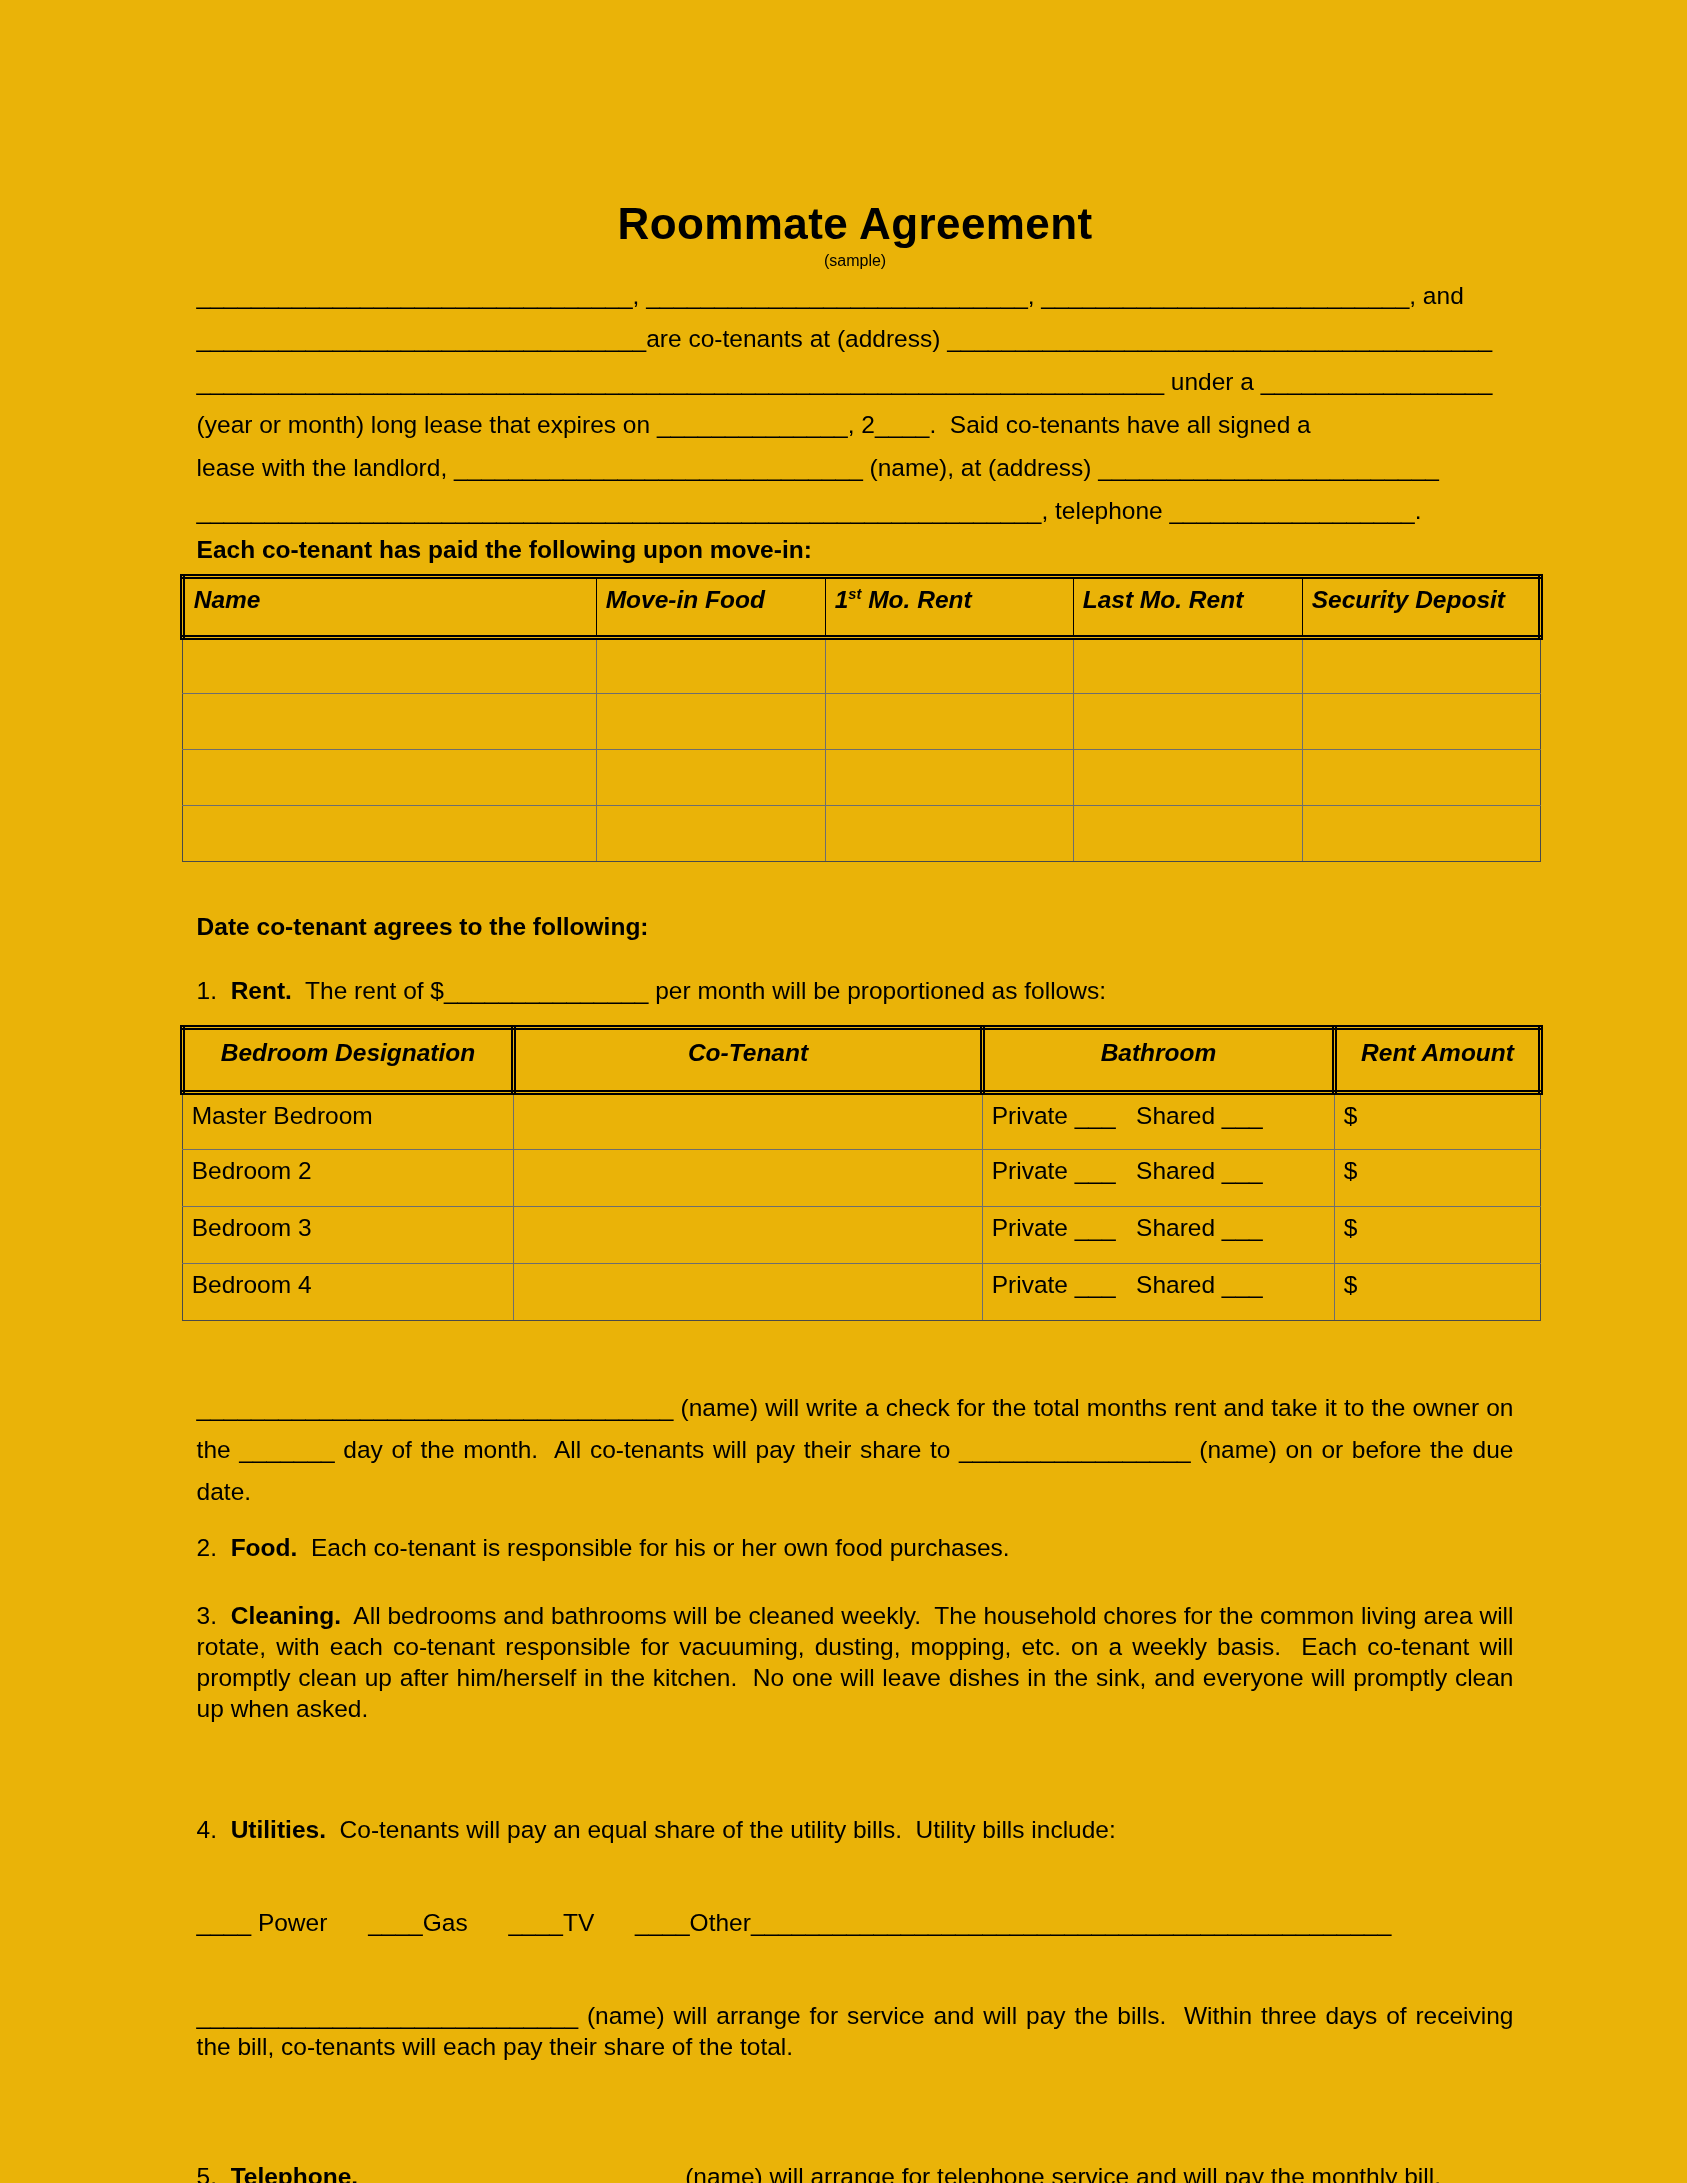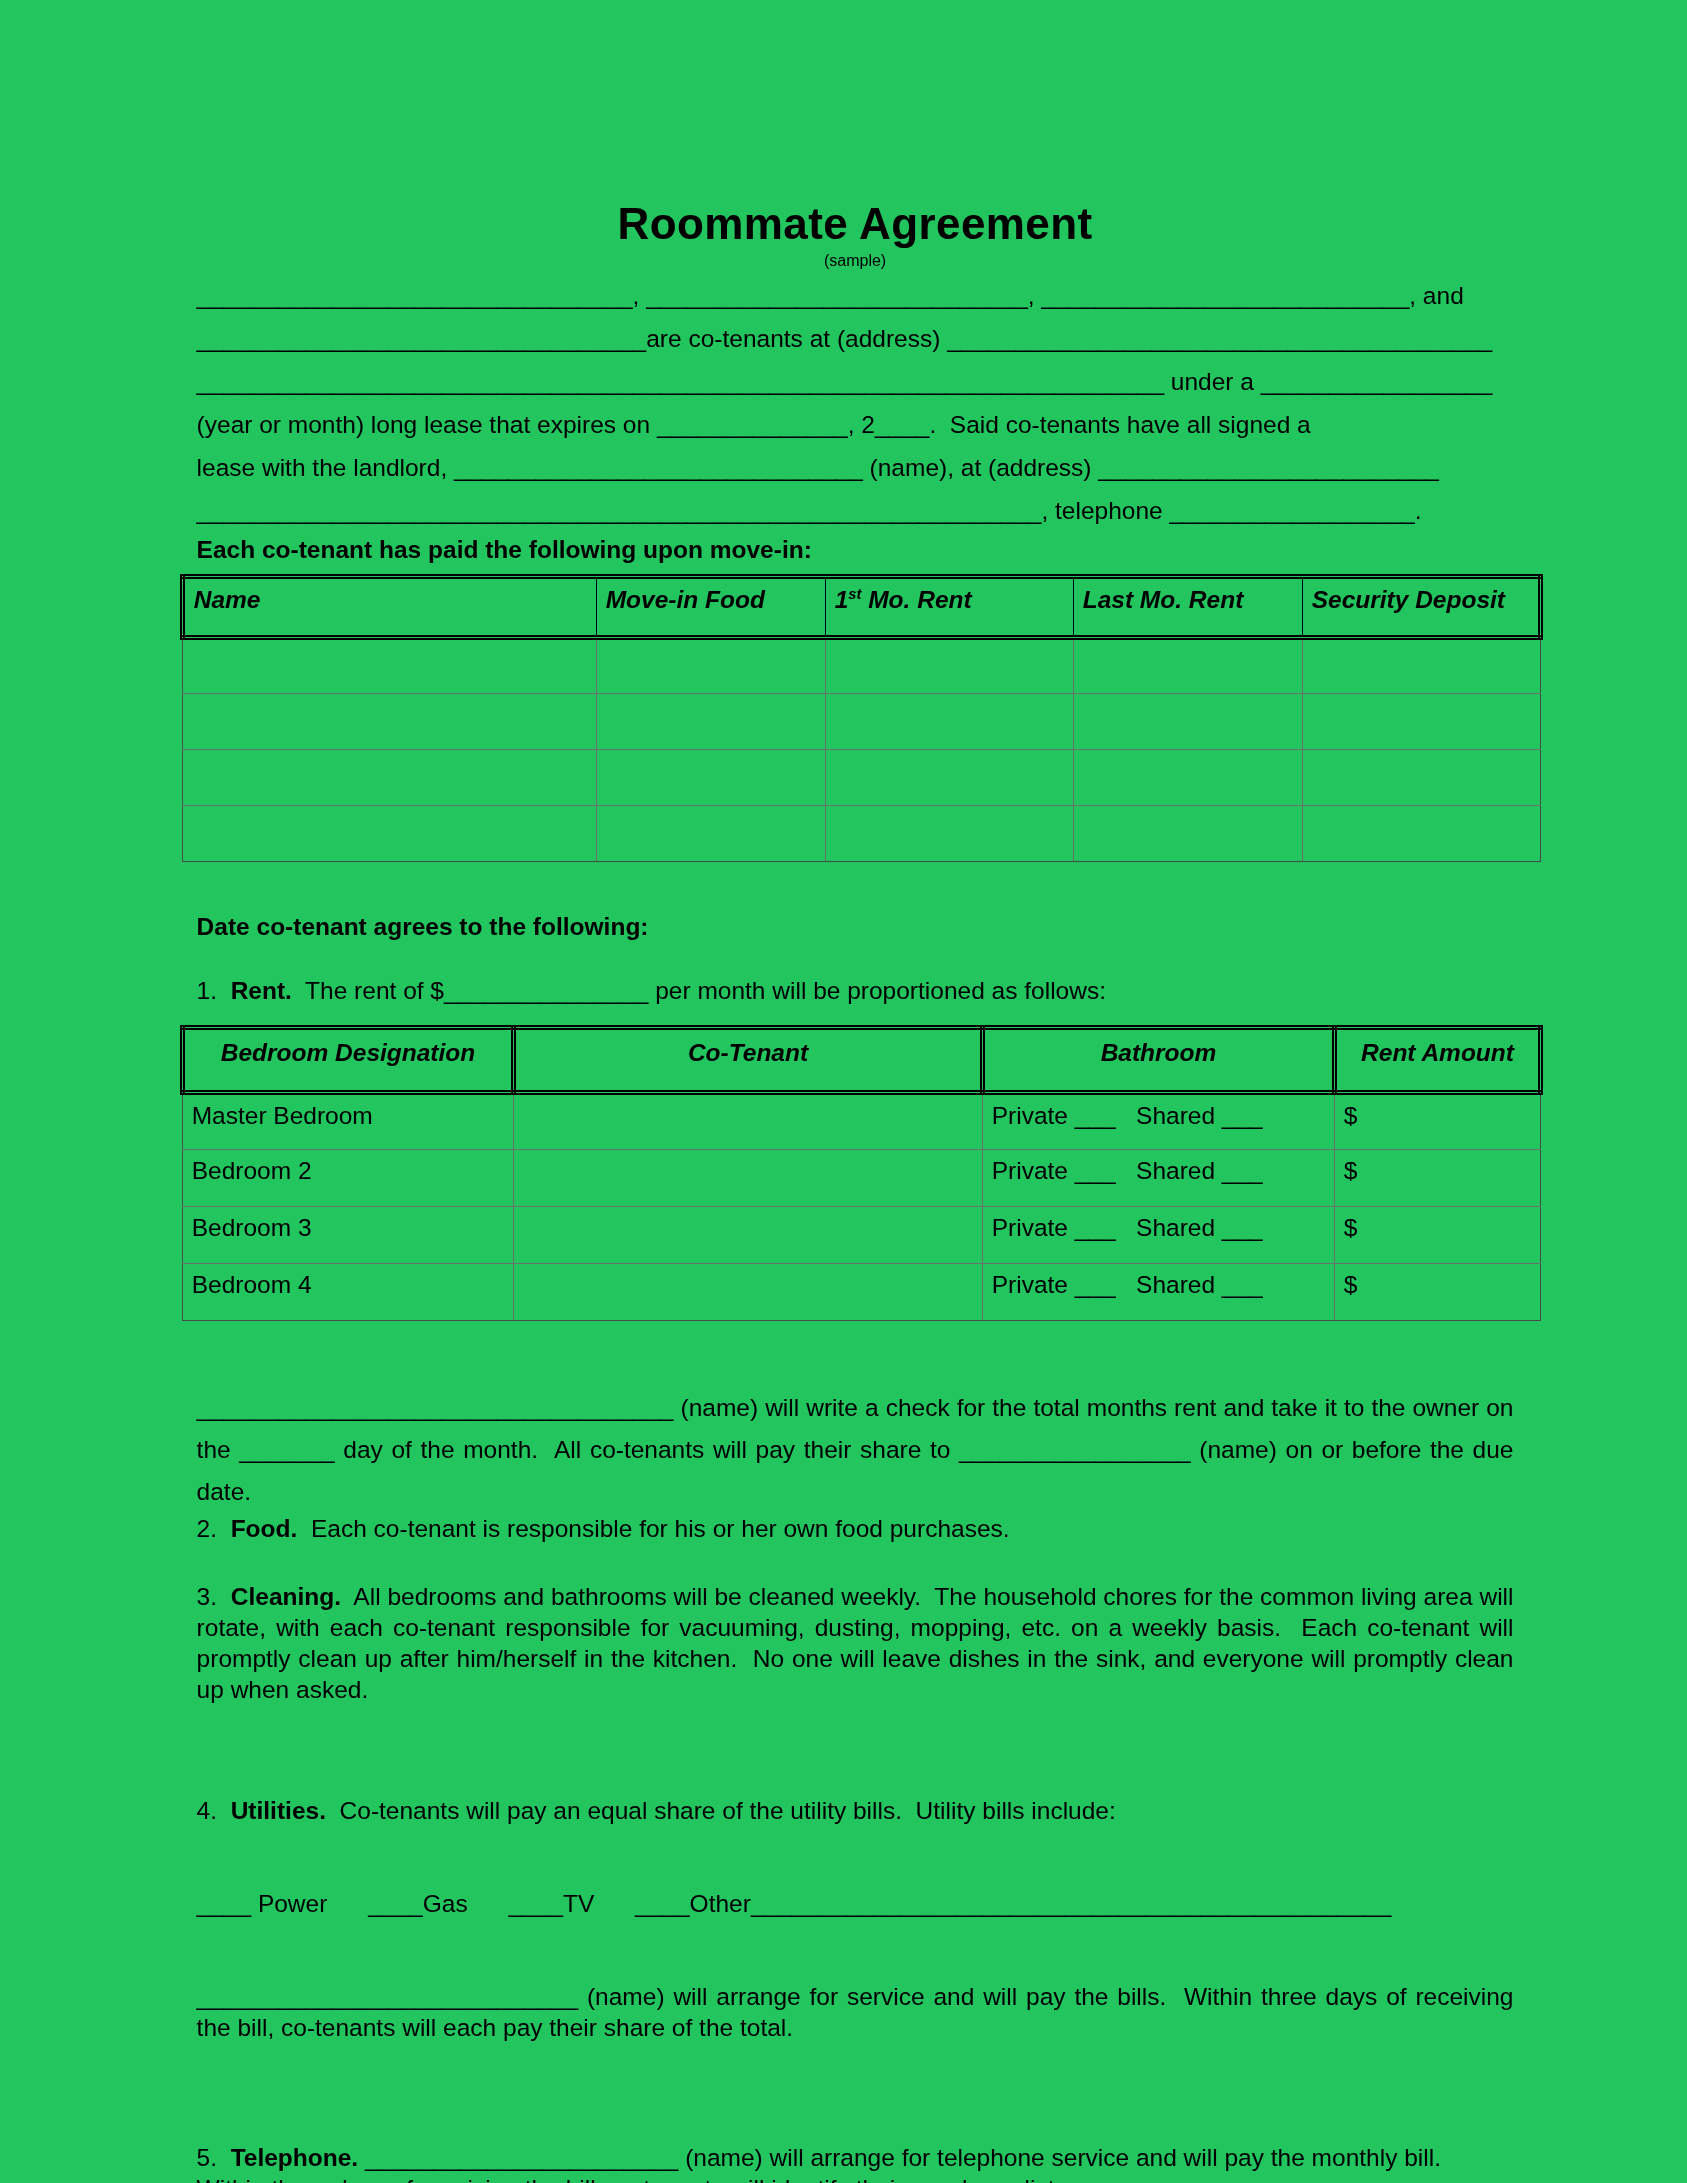--- a/index.html
+++ b/index.html
@@ -1,19 +1,19 @@
 <!DOCTYPE html>
 <html style="font-size:14px"><head>
 <meta charset="utf-8">
 <style>
   html,body { margin:0; padding:0; background:#e8e8e8; }
   .page {
     position:relative;
     width:1687px; height:2184px;
-    background:#22c55e;
+    background:#eab308;
     font-family:"Liberation Sans", sans-serif;
     color:#000;
     overflow:hidden;
   }
   .content {
     position:absolute; left:180px; top:0; width:1358px;
   }
   .text-pad { padding-left:16.6px; padding-right:24.5px; }
 
   .doc-title {
@@ -33,21 +33,21 @@
 
   .section-heading {
     font-size:24.5px; font-weight:bold; line-height:35px;
     white-space:pre-wrap;
   }
   .heading-2 { margin-top:49px; line-height:31px; }
 
   .item { font-size:24.5px; line-height:31px; white-space:pre-wrap; }
   .item .term { font-weight:bold; }
   .item-rent      { margin-top:33px; }
-  .item-food      { }
+  .item-food      { margin-top:19px; }
   .item-cleaning  { margin-top:37px; text-align:justify; }
   .item-utilities { margin-top:28px; }
   .item-telephone { margin-top:37px; line-height:31px; }
 
   .para-rentcheck {
     margin-top:66px;
     font-size:24.5px; line-height:42px;
     text-align:justify; white-space:pre-wrap;
   }
   .util-options { white-space:pre; }

